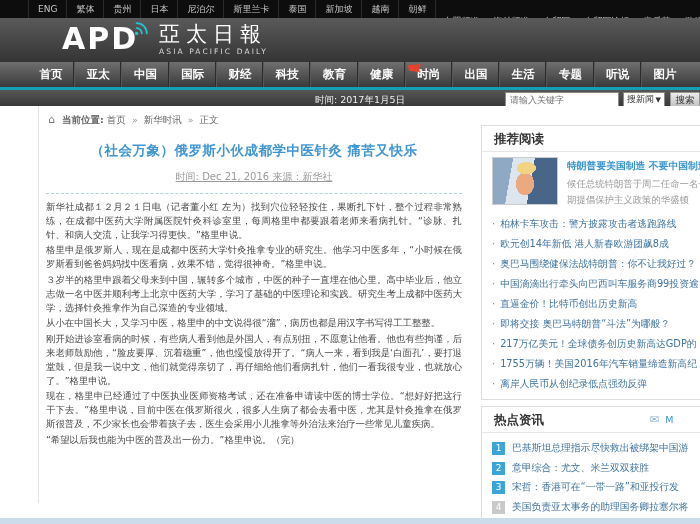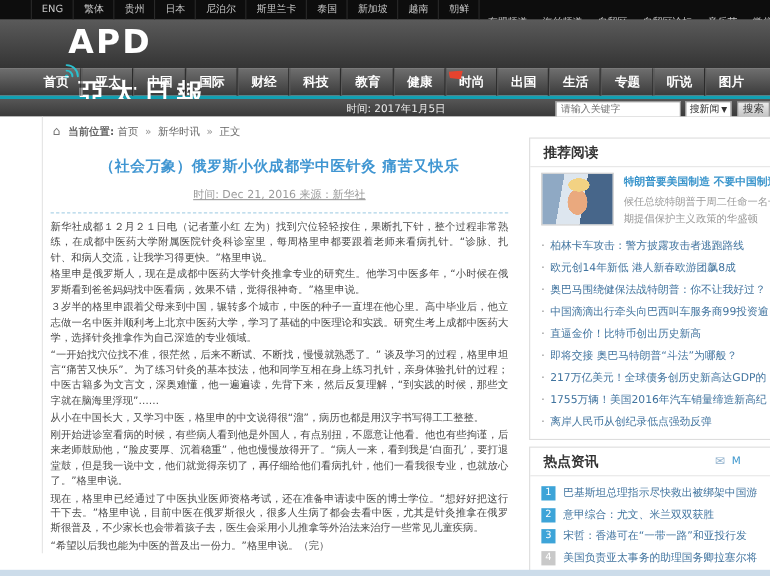--- a/index.html
+++ b/index.html
@@ -11,25 +11,25 @@
   
   .topbar { height:18px; background:#0d0d0d; display:flex; align-items:stretch; font-size:9px; color:#c6c6c6; }
   .tleft { display:flex; margin-left:28px; }
   .tcell { line-height:18px; padding:0 9px; border-left:1px solid #2a2a2a; cursor:pointer; white-space:nowrap; }
   .tcell:last-child { border-right:1px solid #2a2a2a; }
   .tspacer { flex:1; }
   .tright { display:flex; }
   .trcell { line-height:18px; padding:12px 7px; cursor:pointer; white-space:nowrap; }
   
   .logoband { height:44px; background:linear-gradient(#5a5a5a,#343434); position:relative; }
-  .logo { position:absolute; left:62px; top:3px; display:flex; align-items:flex-start; cursor:pointer;flex-direction:column; }
+  .logo { position:absolute; left:62px; top:3px; display:flex; align-items:flex-start; cursor:pointer; }
   .apd { font-size:30px; font-weight:bold; color:#fff; letter-spacing:2px; line-height:36px; }
   .signal { margin:-1px 0 0 -4px; }
   .logotxt { margin-left:9px; }
-  .logocn { font-size:24px; color:#fff; letter-spacing:6px; line-height:26px; font-weight:bold; }
+  .logocn { font-size:21px; color:#fff; letter-spacing:6px; line-height:26px; font-weight:normal; }
   .logoen { font-size:7.5px; color:#ddd; letter-spacing:2.1px; }
   
   .mainnav { height:25px; background:linear-gradient(#6f6f6f,#3a3a3a); display:flex; padding:0 12px 0 28px; }
   .navitem { flex:1; position:relative; text-align:center; line-height:25px; color:#fff; font-size:11.5px;
              font-weight:bold; border-left:1px solid #595959; box-shadow:-1px 0 0 #2b2b2b; cursor:pointer; white-space:nowrap; }
   .navitem:first-child { border-left:none; box-shadow:none; }
   .hotbadge { position:absolute; left:2px; top:2px; width:13px; height:8px; background:#e5432e;
               clip-path:polygon(0 15%,100% 0,85% 100%,10% 85%); }
   .tealline { height:3px; background:#12a0b2; }
   
@@ -172,21 +172,20 @@
     <span>正文</span>
   </div>
 
   <div class="article">
     <div class="atitle">（社会万象）俄罗斯小伙成都学中医针灸 痛苦又快乐</div>
     <div class="ameta">时间: Dec 21, 2016 来源：新华社</div>
     <div class="abody">
       <p>新华社成都１２月２１日电（记者董小红 左为）找到穴位轻轻按住，果断扎下针，整个过程非常熟练，在成都中医药大学附属医院针灸科诊室里，每周格里申都要跟着老师来看病扎针。“诊脉、扎针、和病人交流，让我学习得更快。”格里申说。</p>
       <p>格里申是俄罗斯人，现在是成都中医药大学针灸推拿专业的研究生。他学习中医多年，“小时候在俄罗斯看到爸爸妈妈找中医看病，效果不错，觉得很神奇。”格里申说。</p>
       <p>３岁半的格里申跟着父母来到中国，辗转多个城市，中医的种子一直埋在他心里。高中毕业后，他立志做一名中医并顺利考上北京中医药大学，学习了基础的中医理论和实践。研究生考上成都中医药大学，选择针灸推拿作为自己深造的专业领域。</p>
-      <p> “一开始找穴位找不准，很茫然，后来不断试、不断找，慢慢就熟悉了。” 谈及学习的过程，格里申坦言“痛苦又快乐”。为了练习针灸的基本技法，他和同学互相在身上练习扎针，亲身体验扎针的过程；中医古籍多为文言文，深奥难懂，他一遍遍读，先背下来，然后反复理解，“到实践的时候，那些文字就在脑海里浮现”……</p>
       <p>从小在中国长大，又学习中医，格里申的中文说得很“溜”，病历也都是用汉字书写得工工整整。</p>
       <p>刚开始进诊室看病的时候，有些病人看到他是外国人，有点别扭，不愿意让他看。他也有些拘谨，后来老师鼓励他，“脸皮要厚、沉着稳重”，他也慢慢放得开了。“病人一来，看到我是‘白面孔’，要打退堂鼓，但是我一说中文，他们就觉得亲切了，再仔细给他们看病扎针，他们一看我很专业，也就放心了。”格里申说。</p>
       <p>现在，格里申已经通过了中医执业医师资格考试，还在准备申请读中医的博士学位。“想好好把这行干下去。”格里申说，目前中医在俄罗斯很火，很多人生病了都会去看中医，尤其是针灸推拿在俄罗斯很普及，不少家长也会带着孩子去，医生会采用小儿推拿等外治法来治疗一些常见儿童疾病。</p>
       <p> “希望以后我也能为中医的普及出一份力。”格里申说。（完）</p>
     </div>
   </div>
 
   <div class="sidebar">
 
     <div class="box">

